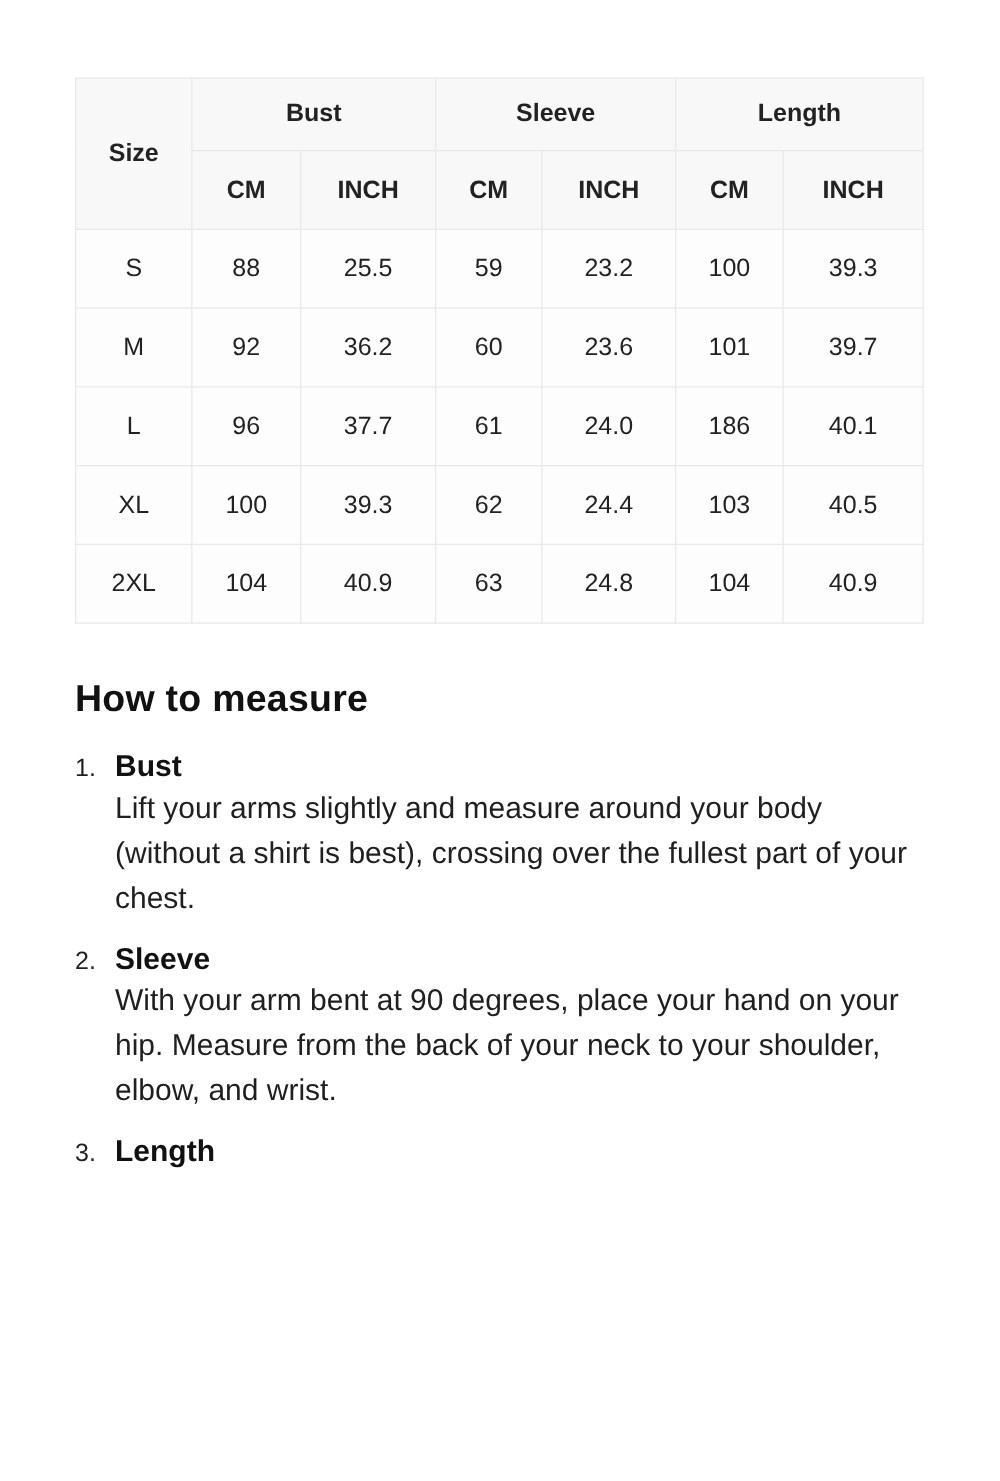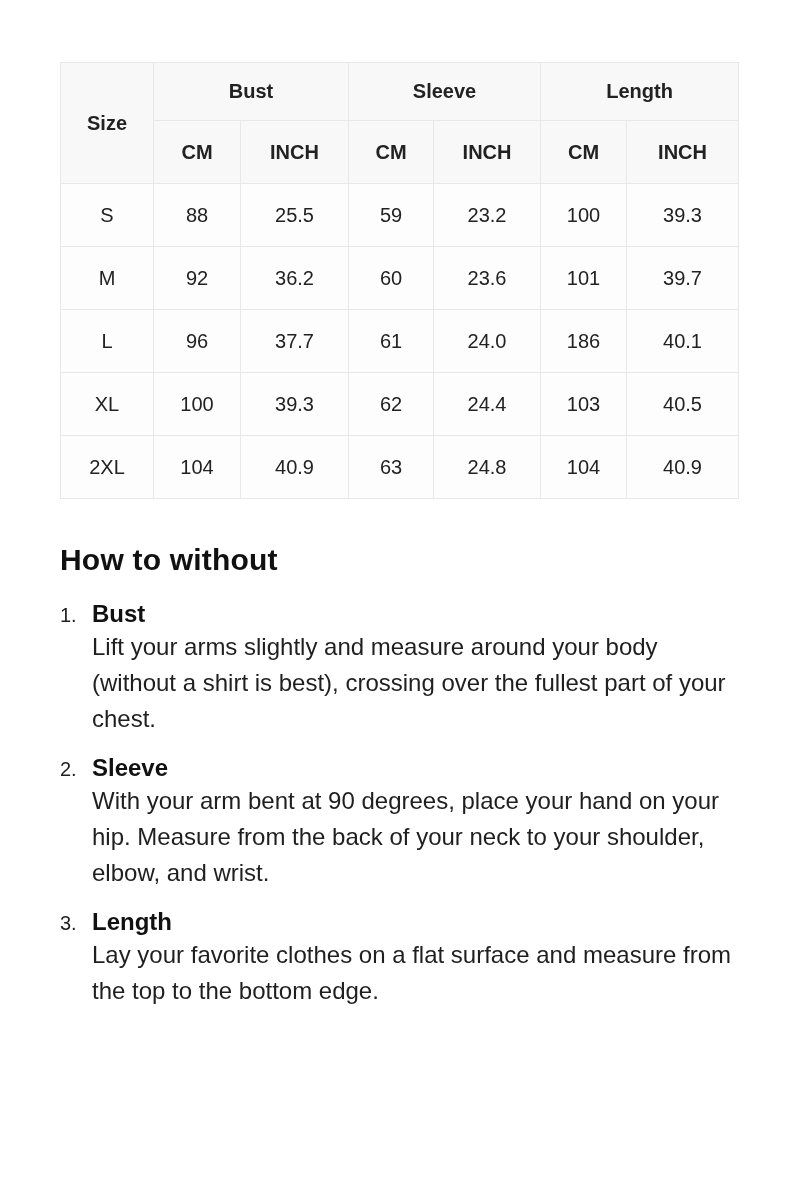--- a/index.html
+++ b/index.html
@@ -159,21 +159,21 @@
           <td>104</td>
           <td>40.9</td>
           <td>63</td>
           <td>24.8</td>
           <td>104</td>
           <td>40.9</td>
         </tr>
       </tbody>
     </table>
 
-    <h2 class="section-title">How to without</h2>
+    <h2 class="section-title">How to measure</h2>
 
     <div class="steps">
 
       <div class="step">
         <div class="step-number">1.</div>
         <div class="step-body">
           <div class="step-title">Bust</div>
           <div class="step-desc">Lift your arms slightly and measure around your body (without a shirt is best), crossing over the fullest part of your chest.</div>
         </div>
       </div>
@@ -183,19 +183,18 @@
         <div class="step-body">
           <div class="step-title">Sleeve</div>
           <div class="step-desc">With your arm bent at 90 degrees, place your hand on your hip. Measure from the back of your neck to your shoulder, elbow, and wrist.</div>
         </div>
       </div>
 
       <div class="step">
         <div class="step-number">3.</div>
         <div class="step-body">
           <div class="step-title">Length</div>
-          <div class="step-desc">Lay your favorite clothes on a flat surface and measure from the top to the bottom edge.</div>
         </div>
       </div>
 
     </div>
   </div>
 </div>
 
 </body></html>

